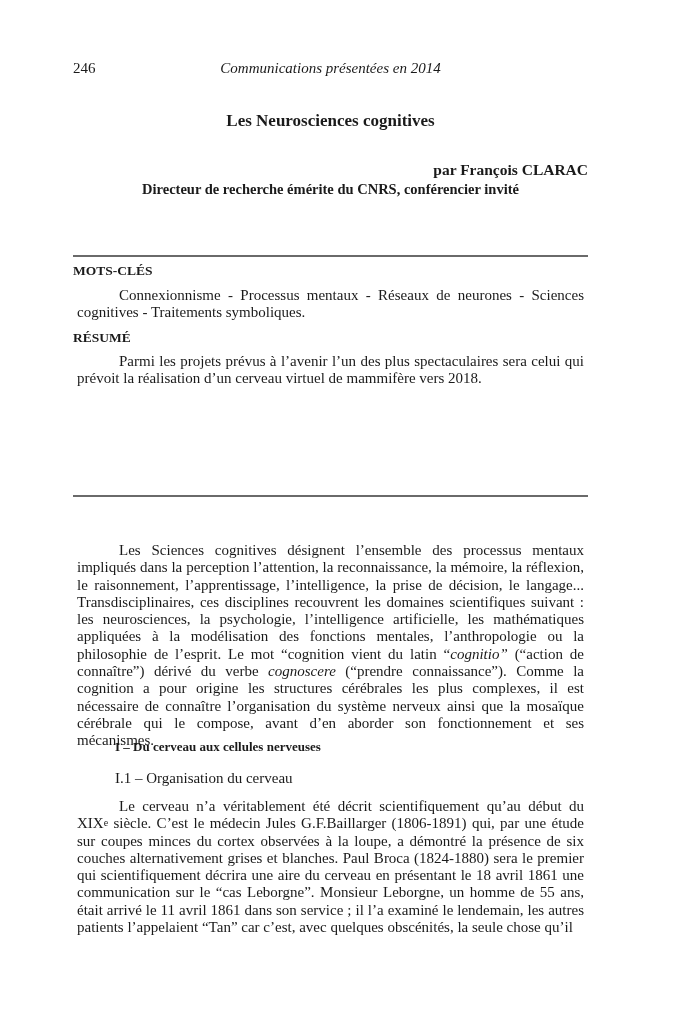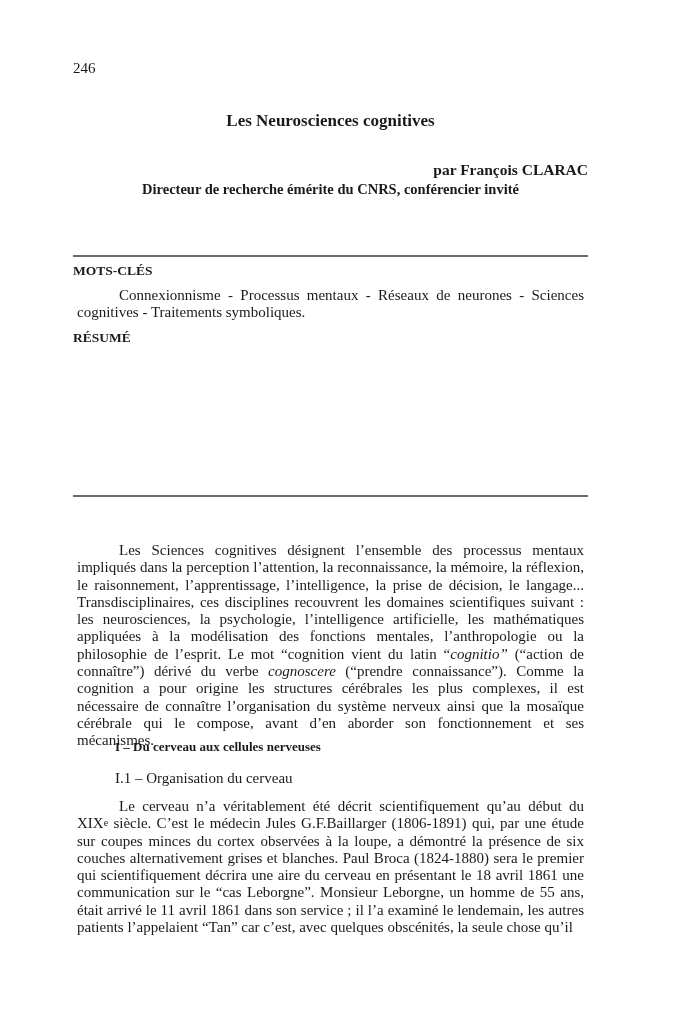--- a/index.html
+++ b/index.html
@@ -32,35 +32,37 @@
   sup.small { font-size: 10px; vertical-align: 0.2em; line-height: 0; }
   em { font-style: italic; }
 </style>
 </head>
 <body>
 
 <div class="page">
 
   <div class="running-head">
     <span class="page-number">246</span>
+    <span class="running-title">Communications présentées en 2014</span>
   </div>
 
   <div class="title">Les Neurosciences cognitives</div>
   <div class="author">par François CLARAC</div>
   <div class="affiliation">Directeur de recherche émérite du CNRS, conférencier invité</div>
 
   <div class="rule top"></div>
 
   <div class="label kw">MOTS-CLÉS</div>
   <div class="para kw-text">
     <p>Connexionnisme - Processus mentaux - Réseaux de neurones - Sciences cognitives - Traitements symboliques.</p>
   </div>
 
   <div class="label res">RÉSUMÉ</div>
   <div class="para res-text">
+    <p>Parmi les projets prévus à l’avenir l’un des plus spectaculaires sera celui qui prévoit la réalisation d’un cerveau virtuel de mammifère vers 2018.</p>
   </div>
 
   <div class="rule bottom"></div>
 
   <div class="para intro">
     <p><span>Les Sciences cognitives désignent l’ensemble des processus mentaux impliqués dans la perception l’attention, la reconnaissance, la mémoire, la réflexion, le raisonnement, l’apprentissage, l’intelligence, la prise de décision, le langage... Transdisciplinaires, ces disciplines recouvrent les domaines scientifiques suivant : les neurosciences, la psychologie, l’intelligence artificielle, les mathématiques appliquées à la modélisation des fonctions mentales, l’anthropologie ou la philosophie de l’esprit. Le mot “cognition vient du latin “</span><em>cognitio”</em><span> (“action de connaître”) dérivé du verbe </span><em>cognoscere</em><span> (“prendre connaissance”). Comme la cognition a pour origine les structures cérébrales les plus complexes, il est nécessaire de connaître l’organisation du système nerveux ainsi que la mosaïque cérébrale qui le compose, avant d’en aborder son fonctionnement et ses mécanismes.</span></p>
   </div>
 
   <div class="h1">I – Du cerveau aux cellules nerveuses</div>
   <div class="h2">I.1 – Organisation du cerveau</div>

